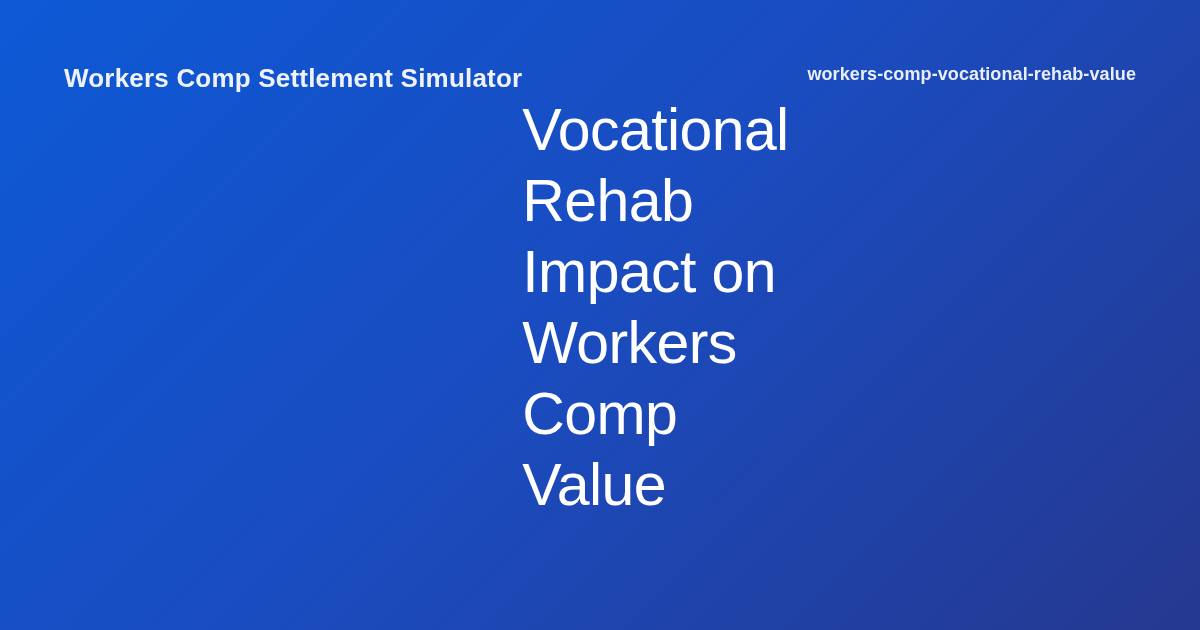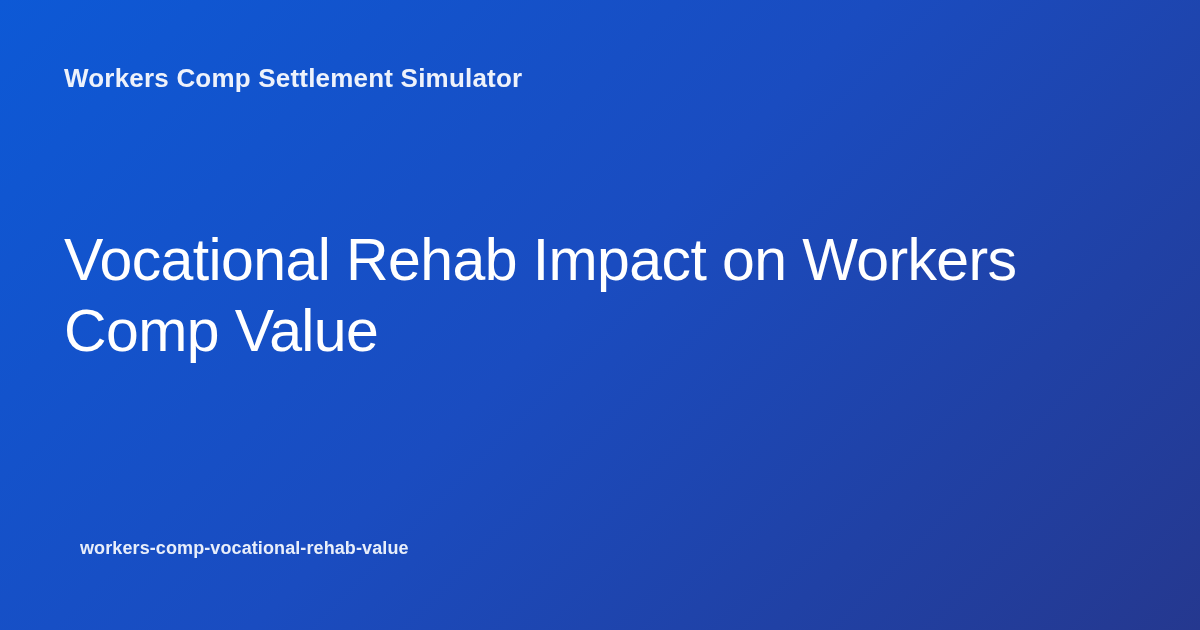--- a/index.html
+++ b/index.html
@@ -16,21 +16,21 @@
     -webkit-font-smoothing: antialiased;
   }
 
   .og-card {
     position: relative;
     box-sizing: border-box;
     width: 1200px;
     height: 630px;
     background: linear-gradient(135deg, #0d59d6 0%, #1a4cc0 48%, #25388f 100%);
     display: flex;
-    flex-direction: column;
+    flex-direction: row;
     justify-content: space-between;
     padding: 62px 64px 54px 64px;
   }
 
   
   .brand-row {
     flex: 0 0 auto;
   }
 
   .brand-name {
@@ -61,21 +61,21 @@
     letter-spacing: -0.6px;
     color: #ffffff;
   }
 
   
   .footer-row {
     flex: 0 0 auto;
   }
 
   .slug {
-    margin: 16px;
+    margin: 0;
     font-size: 18px;
     line-height: 24px;
     font-weight: 700;
     letter-spacing: 0.1px;
     color: #e8eefa;
     white-space: nowrap;
   }
 </style>
 </head>
 <body>

